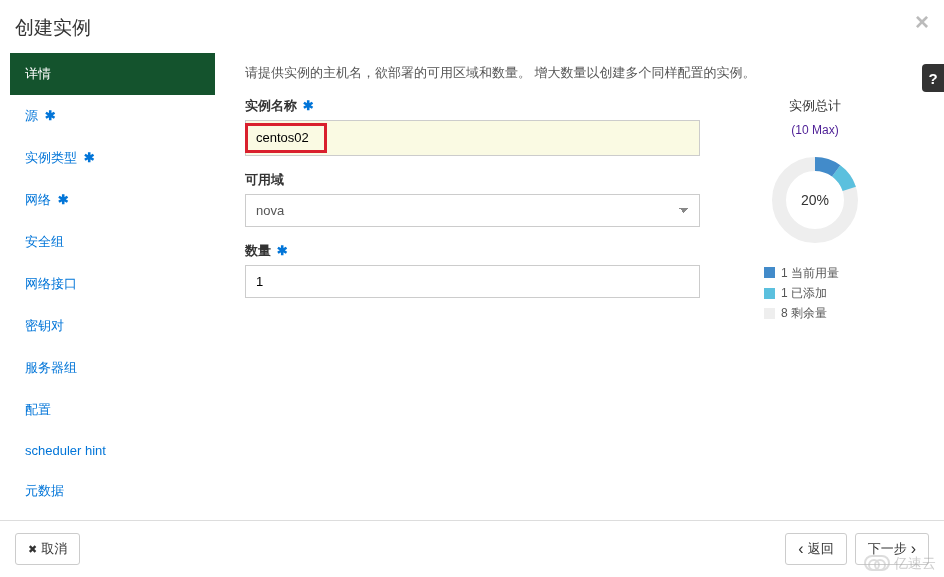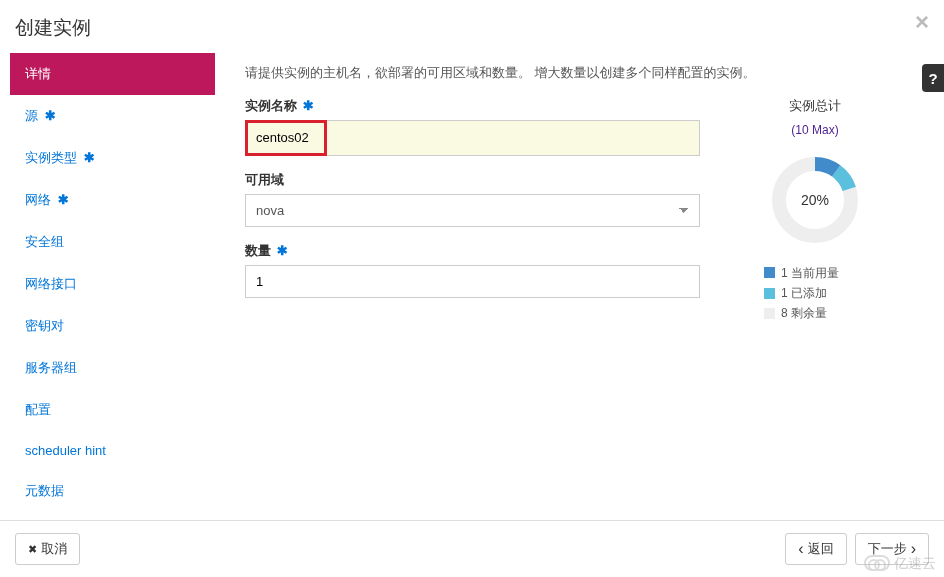--- a/index.html
+++ b/index.html
@@ -45,21 +45,21 @@
       width: 205px;
       flex-shrink: 0;
     }
     .sidebar-item {
       padding: 12px 15px;
       color: #0275d8;
       cursor: pointer;
       font-size: 13px;
     }
     .sidebar-item.active {
-      background: #be185d;
+      background: #14532d;
       color: #fff;
     }
     .sidebar-item .asterisk {
       color: #0275d8;
       margin-left: 3px;
       font-weight: bold;
     }
     .main-content {
       flex: 1;
       padding: 10px 20px 0 30px;
@@ -115,21 +115,21 @@
       position: relative;
       background: #fafae3;
       border: 1px solid #ccc;
       width: 100%;
       height: 36px;
       display: flex;
       align-items: center;
     }
     .name-wrap .red-box {
       border: 3px solid #d9202d;
-      height: 36px;
+      height: 30px;
       display: inline-flex;
       padding: 5px 8px;
       margin: -1px 0 -1px -1px;
     }
     .select-input {
       width: 100%;
       padding: 8px 10px;
       font-size: 13px;
       border: 1px solid #ccc;
       background: #fff;

